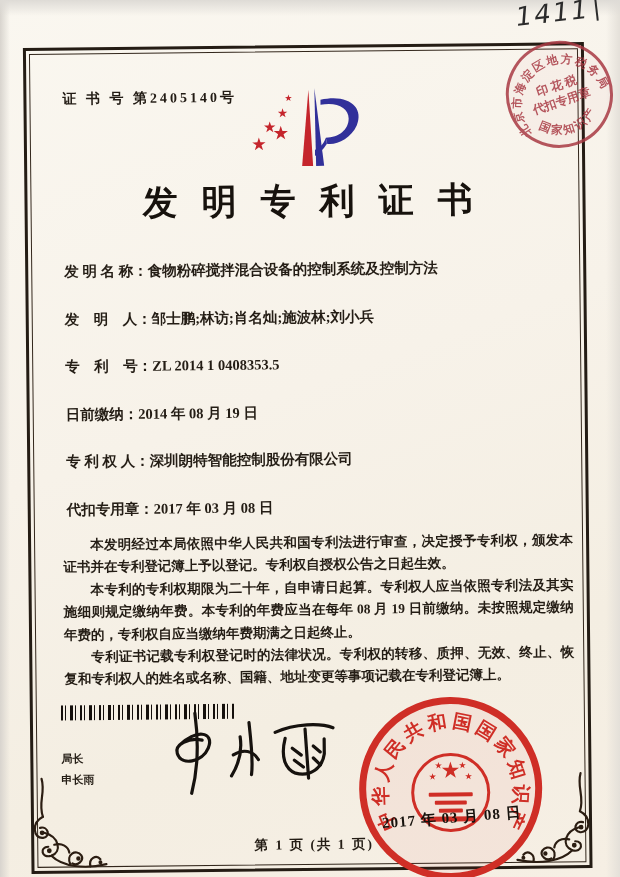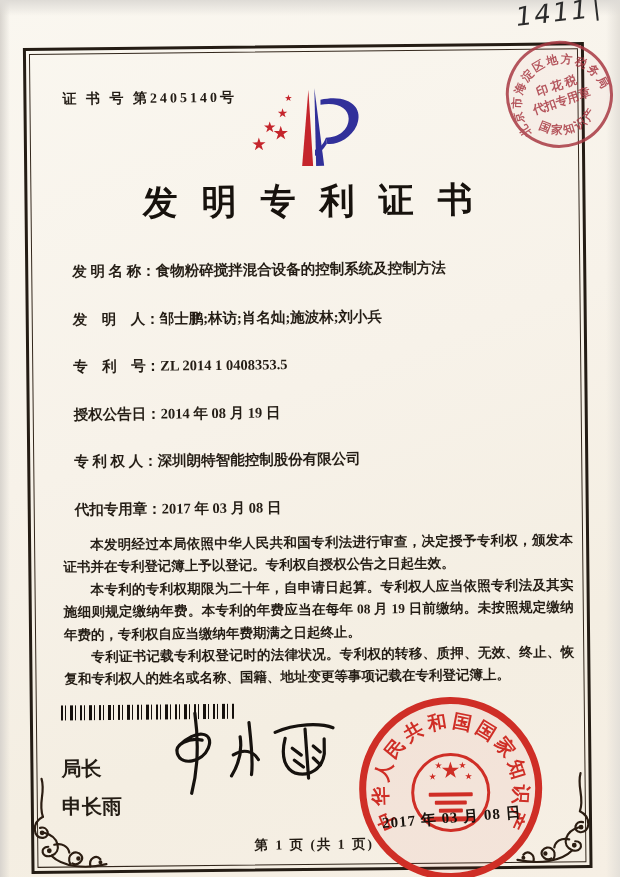--- a/index.html
+++ b/index.html
@@ -39,37 +39,37 @@
   .logo{ position:absolute; left:246px; top:86px; }
 
   .title{ position:absolute; left:0; right:0; top:178px; text-align:center;
           font-size:35px; font-weight:bold; color:#17120d;
           letter-spacing:24px; text-indent:24px; }
 
   .fields{ position:absolute; left:66px; top:260px; right:48px;
            display:flex; flex-direction:column; gap:28px; }
   .field-row{ display:flex; font-size:14.5px; font-weight:bold; color:#241d15;
               line-height:1.35; }
-  .field-label{ white-space:nowrap; flex:0 0 auto;margin-left:8px; }
+  .field-label{ white-space:nowrap; flex:0 0 auto; }
   .field-value{ flex:1 1 auto; }
 
   .body-text{ position:absolute; left:62px; right:48px; top:532px;
               font-size:13.5px; font-weight:bold; color:#241d15; line-height:1.66;
               text-align:justify; }
   .body-text p{ text-indent:2em; }
 
   .barcode{ position:absolute; left:58px; top:703px; width:174px; height:15px;
     background:repeating-linear-gradient(90deg,
       #15100c 0 2px, transparent 2px 4px,
       #15100c 4px 5px, transparent 5px 9px,
       #15100c 9px 12px, transparent 12px 14px,
       #15100c 14px 15px, transparent 15px 19px); }
 
-  .signer{ position:absolute; left:58px; top:747px; font-size:20px; font-weight:bold;
-           color:#241d15; line-height:1.9; font-family:Liberation Serif, serif; }
+  .signer{ position:absolute; left:58px; top:747px; font-size:11px; font-weight:bold;
+           color:#241d15; line-height:1.9; font-family:Liberation Mono, monospace; }
 
   .signature{ position:absolute; left:158px; top:702px; }
 
   .seal{ position:absolute; left:351px; top:694px; }
   .seal-date{ position:absolute; left:378px; top:810px; font-size:15px; font-weight:bold;
               color:#17120d; transform:rotate(-4deg); letter-spacing:1px; }
 
   .footer-page{ position:absolute; left:0; right:0; top:836px; text-align:center;
                 font-size:13.5px; font-weight:bold; color:#241d15; letter-spacing:2px; }
 
@@ -153,21 +153,21 @@
       </div>
       <div class="field-row">
         <span class="field-label">发　明　人：</span>
         <span class="field-value">邹士鹏;林访;肖名灿;施波林;刘小兵</span>
       </div>
       <div class="field-row">
         <span class="field-label">专　利　号：</span>
         <span class="field-value">ZL 2014 1 0408353.5</span>
       </div>
       <div class="field-row">
-        <span class="field-label">授权公告日：</span>
+        <span class="field-label">日前缴纳：</span>
         <span class="field-value">2014 年 08 月 19 日</span>
       </div>
       <div class="field-row">
         <span class="field-label">专 利 权 人：</span>
         <span class="field-value">深圳朗特智能控制股份有限公司</span>
       </div>
       <div class="field-row">
         <span class="field-label">代扣专用章：</span>
         <span class="field-value">2017 年 03 月 08 日</span>
       </div>

